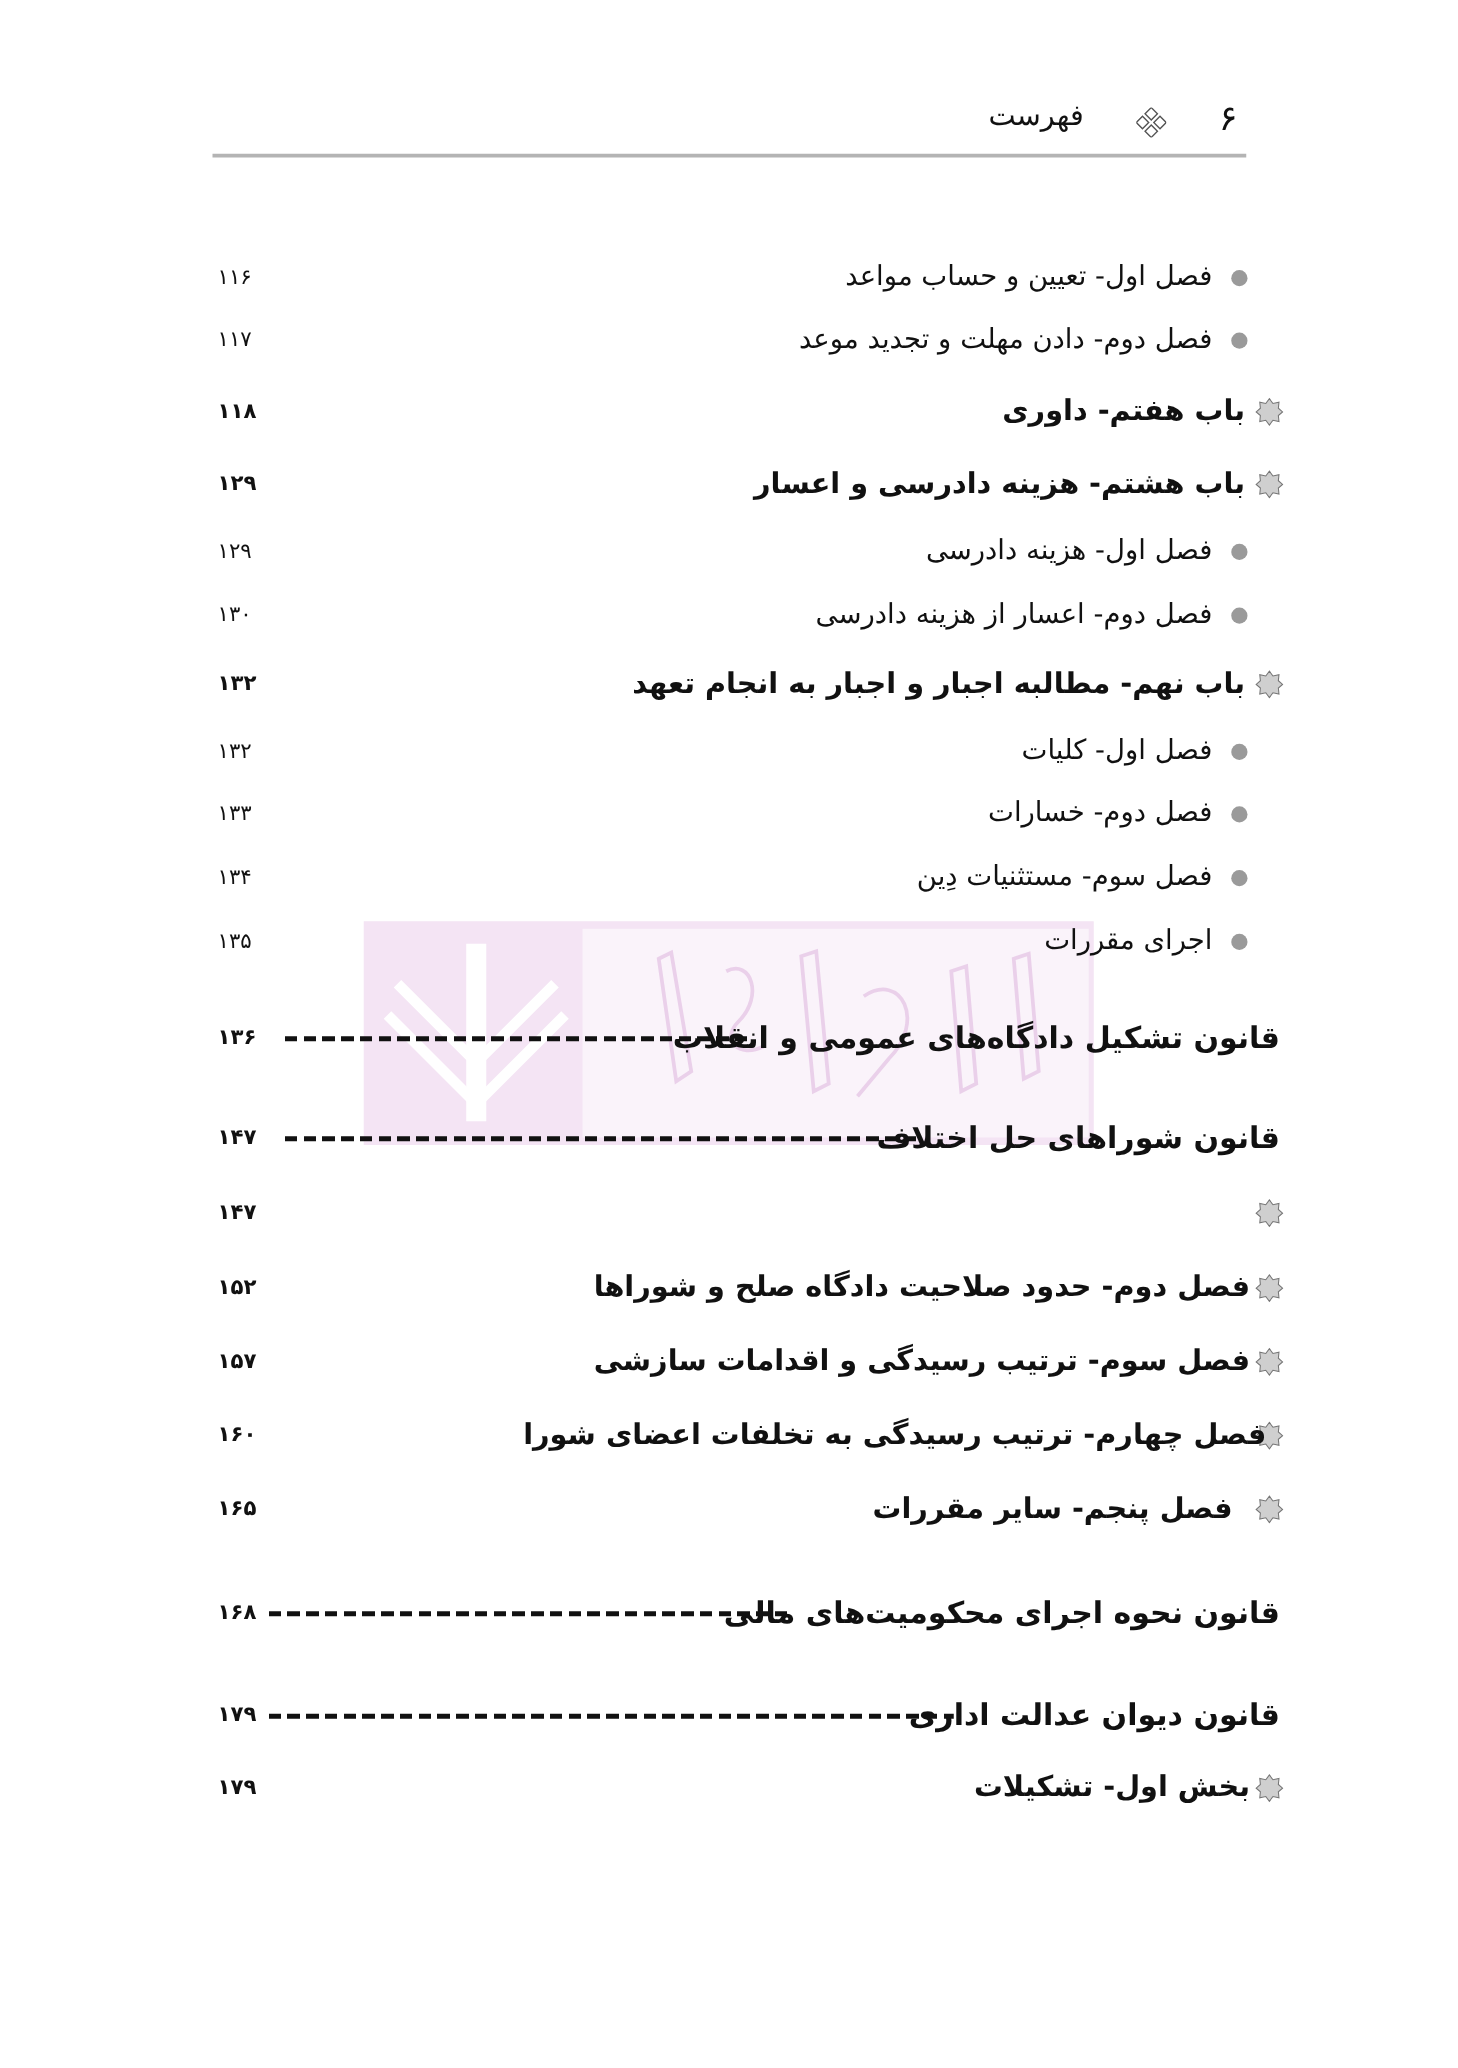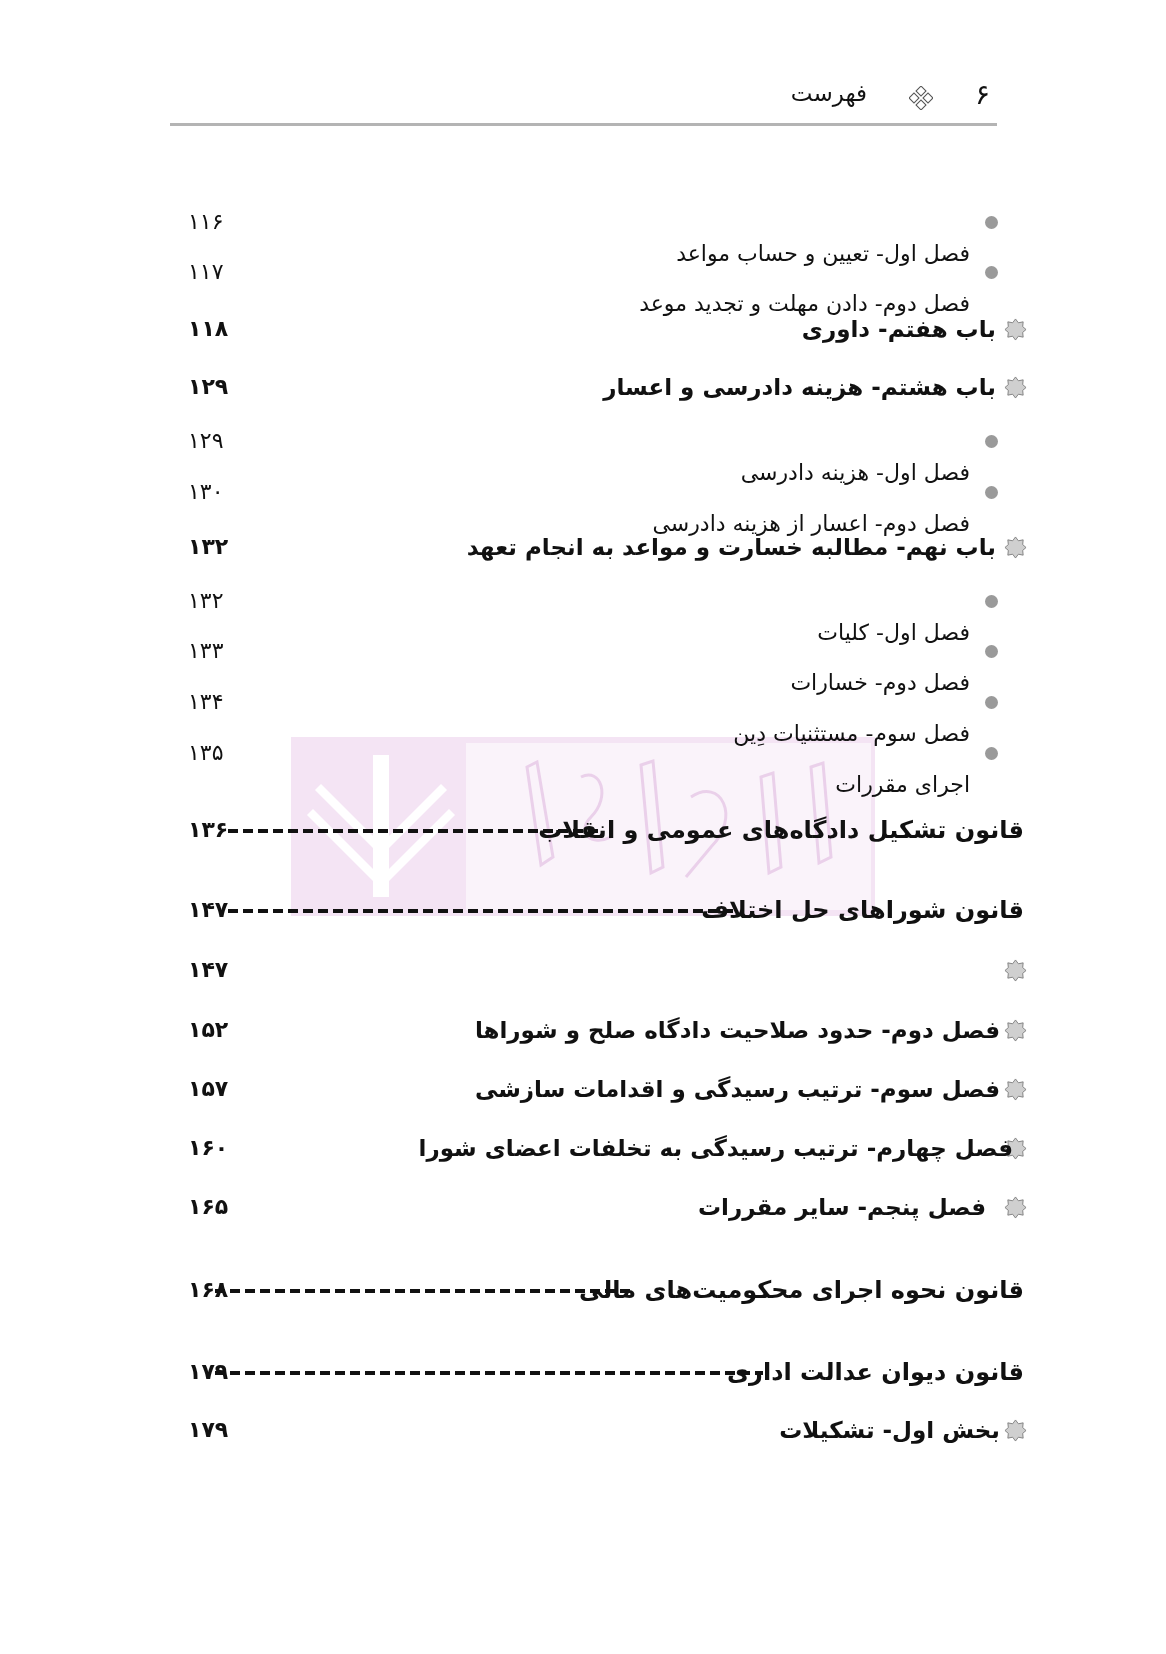--- a/index.html
+++ b/index.html
@@ -12,24 +12,24 @@
     .hdr-title { position: absolute; right: 299px; top: 80px; font-size: 23px; direction: rtl; white-space: nowrap; margin-left: 28px; }
     .hdr-rule { position: absolute; left: 170px; top: 123px; width: 827px; height: 3px; background: #b4b4b4; }
 
     
     .wm { position: absolute; left: 291px; top: 737px; width: 584px; height: 179px; background: #f4e4f4; }
     .wm-inner { position: absolute; left: 175px; top: 6px; width: 405px; height: 167px; background: #ffffff; opacity: 0.55; }
     .wm svg { position: absolute; left: 0; top: 0; }
 
     
     .row { position: absolute; left: 0; width: 1166px; height: 40px; }
-    .num { position: absolute; left: 188px; top: 0; font-size: 22px; line-height: 40px; white-space: nowrap; }
+    .num { position: absolute; left: 174px; top: 0; font-size: 17px; line-height: 40px; white-space: nowrap; }
     .num.bold { font-weight: bold; }
     .label { position: absolute; top: 0; line-height: 40px; direction: rtl; white-space: nowrap; }
-    .sub .label { right: 196px; font-size: 22px; font-weight: normal; margin-top: 32px; }
+    .sub .label { right: 196px; font-size: 22px; font-weight: normal; }
     .bullet { position: absolute; left: 985px; top: 14px; width: 13px; height: 13px; border-radius: 50%; background: #9a9a9a; }
     .sec .label { right: 170px; font-size: 23px; font-weight: bold; text-align: center; }
     .star { position: absolute; left: 1004px; top: 9px; width: 23px; height: 23px; }
     .law .label { right: 142px; font-size: 24px; font-weight: bold; }
     .dashes { position: absolute; top: 19px; height: 4px;
               background: repeating-linear-gradient(to right, #111 0 10px, transparent 10px 15px); }
   </style>
 </head>
 <body>
 
@@ -109,21 +109,21 @@
   <div class="row sub" style="top:472px">
     <span class="bullet"></span>
     <span class="label">فصل دوم- اعسار از هزینه دادرسی</span>
     <span class="num">۱۳۰</span>
   </div>
 
   <div class="row sec" style="top:527px">
     <svg class="star" viewBox="0 0 24 24">
         <polygon points="12,1 15,5 20,4 19.5,9 23,12 19.5,15 20,20 15,19 12,23 9,19 4,20 4.5,15 1,12 4.5,9 4,4 9,5" fill="#cfcfcf" stroke="#777" stroke-width="0.9"></polygon>
       </svg>
-    <span class="label">باب نهم- مطالبه خسارت و مواعد به انجام تعهد</span>
+    <span class="label">باب نهم- مطالبه اجبار و اجبار به انجام تعهد</span>
     <span class="num bold">۱۳۲</span>
   </div>
 
   <div class="row sub" style="top:581px">
     <span class="bullet"></span>
     <span class="label">فصل اول- کلیات</span>
     <span class="num">۱۳۲</span>
   </div>
 
   <div class="row sub" style="top:631px">

